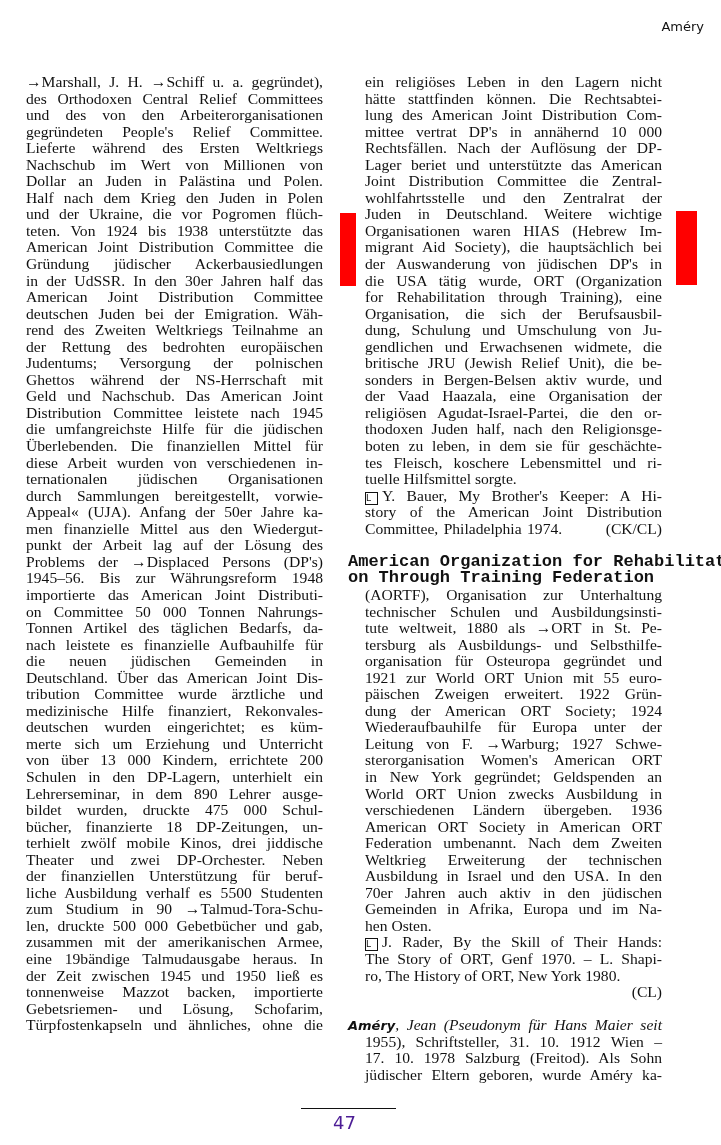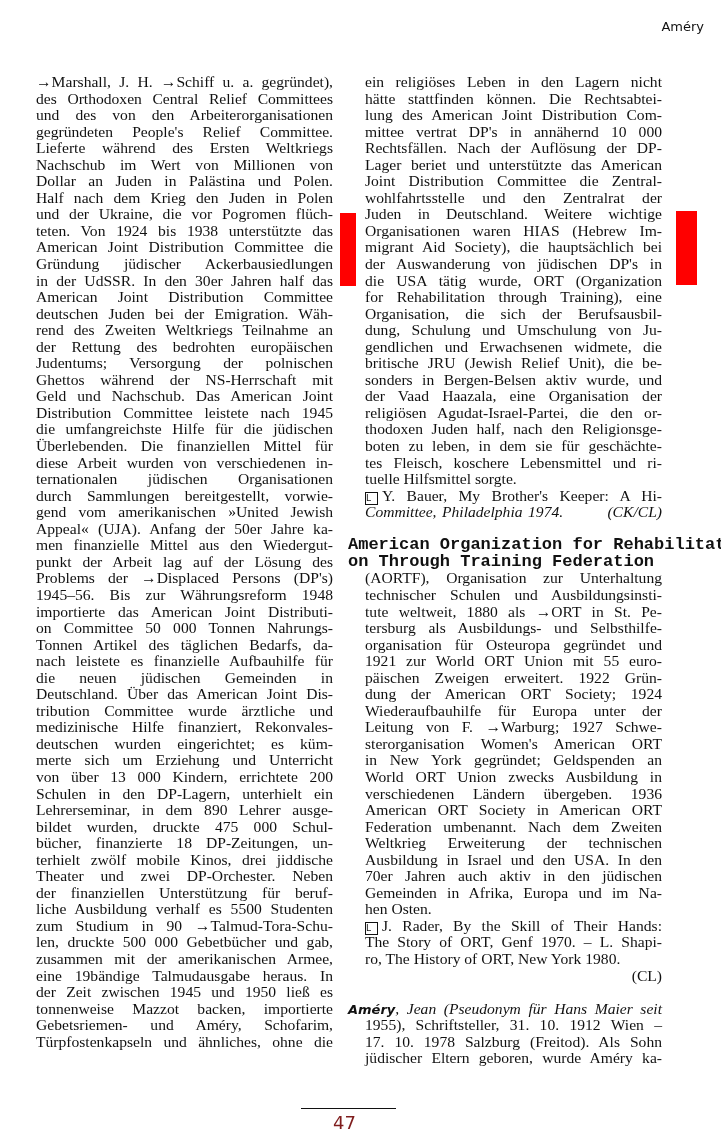--- a/index.html
+++ b/index.html
@@ -2,38 +2,38 @@
 <html><head>
 <meta charset="utf-8">
 <style>
   html, body { margin: 0; padding: 0; background: #ffffff; }
   body { width: 721px; height: 1145px; position: relative; overflow: hidden;
          font-family: "DejaVu Serif", "Liberation Serif", serif; color: #111; }
   .running-head { position: absolute; right: 17px; top: 19px;
          font-family: "DejaVu Sans", "Liberation Sans", sans-serif; font-size: 13px; color: #111; }
   .col { position: absolute; top: 74px; font-family: "Liberation Serif", serif;
          font-size: 15.6px; line-height: 16.55px; text-align: justify; }
-  .col-left { left: 36px; width: 297px; }
+  .col-left { left: 26px; width: 297px; }
   .col-right { left: 365px; width: 297px; }
   .line { display: block; white-space: nowrap; text-align-last: justify; text-align: justify; height: 16.55px; overflow: visible; }
   .line.last { text-align-last: left; }
   .line.right { text-align-last: right; text-align: center; }
   .headword-line { display: block; white-space: nowrap; font-family: Liberation Mono, monospace;
          font-weight: bold; font-size: 17px; height: 16.55px; line-height: 16.55px; margin-left: -17px; }
   .entry-first { display: block; white-space: nowrap; margin-left: -17px; height: 16.55px; text-align-last: justify; font-style: italic; }
   .entry-first .hw { font-family: "DejaVu Sans", "Liberation Sans", sans-serif; font-weight: bold; font-size: 13px; }
   .gap { display: block; height: 16.55px; }
   .lit { display: inline-block; width: 11px; height: 11px; border: 1px solid #111; font-family: "DejaVu Sans", sans-serif;
          font-size: 9px; line-height: 11px; text-align: center; vertical-align: 0px; margin-right: 4px; }
   .marker { position: absolute; background: #ff0000; }
   .marker-left { left: 340px; top: 213px; width: 16px; height: 73px; }
   .marker-right { left: 676px; top: 211px; width: 21px; height: 74px; }
   .footer-rule { position: absolute; left: 301px; top: 1108px; width: 95px; height: 1px; background: #111; }
   .page-number { position: absolute; left: 333px; top: 1112px; font-family: "DejaVu Sans", "Liberation Sans", sans-serif;
-         font-size: 18px; color: #7f1d1d; }
+         font-size: 18px; color: #4c1d95; }
 </style>
 </head>
 <body>
 
 <div class="running-head">Améry</div>
 
 <div class="marker marker-left" style="background: rgb(255, 0, 0);"></div>
 <div class="marker marker-right" style="background: rgb(255, 0, 0);"></div>
 
 <div class="col col-left" id="left-col">
@@ -56,21 +56,20 @@
     <span class="line">der Rettung des bedrohten europäischen</span>
     <span class="line">Judentums; Versorgung der polnischen</span>
     <span class="line">Ghettos während der NS-Herrschaft mit</span>
     <span class="line">Geld und Nachschub. Das American Joint</span>
     <span class="line">Distribution Committee leistete nach 1945</span>
     <span class="line">die umfangreichste Hilfe für die jüdischen</span>
     <span class="line">Überlebenden. Die finanziellen Mittel für</span>
     <span class="line">diese Arbeit wurden von verschiedenen in-</span>
     <span class="line">ternationalen jüdischen Organisationen</span>
     <span class="line">durch Sammlungen bereitgestellt, vorwie-</span>
-    <span class="line">gend vom amerikanischen »United Jewish</span>
     <span class="line">Appeal« (UJA). Anfang der 50er Jahre ka-</span>
     <span class="line">men finanzielle Mittel aus den Wiedergut-</span>
     <span class="line">punkt der Arbeit lag auf der Lösung des</span>
     <span class="line">Problems der →Displaced Persons (DP's)</span>
     <span class="line">1945–56. Bis zur Währungsreform 1948</span>
     <span class="line">importierte das American Joint Distributi-</span>
     <span class="line">on Committee 50 000 Tonnen Nahrungs-</span>
     <span class="line">Tonnen Artikel des täglichen Bedarfs, da-</span>
     <span class="line">nach leistete es finanzielle Aufbauhilfe für</span>
     <span class="line">die neuen jüdischen Gemeinden in</span>
@@ -87,21 +86,21 @@
     <span class="line">terhielt zwölf mobile Kinos, drei jiddische</span>
     <span class="line">Theater und zwei DP-Orchester. Neben</span>
     <span class="line">der finanziellen Unterstützung für beruf-</span>
     <span class="line">liche Ausbildung verhalf es 5500 Studenten</span>
     <span class="line">zum Studium in 90 →Talmud-Tora-Schu-</span>
     <span class="line">len, druckte 500 000 Gebetbücher und gab,</span>
     <span class="line">zusammen mit der amerikanischen Armee,</span>
     <span class="line">eine 19bändige Talmudausgabe heraus. In</span>
     <span class="line">der Zeit zwischen 1945 und 1950 ließ es</span>
     <span class="line">tonnenweise Mazzot backen, importierte</span>
-    <span class="line">Gebetsriemen- und Améry, Schofarim,</span>
+    <span class="line">Gebetsriemen- und Lösung, Schofarim,</span>
     <span class="line">Türpfostenkapseln und ähnliches, ohne die</span>
   </div>
 
 <div class="col col-right">
   <div id="right-cont">
       <span class="line">ein religiöses Leben in den Lagern nicht</span>
       <span class="line">hätte stattfinden können. Die Rechtsabtei-</span>
       <span class="line">lung des American Joint Distribution Com-</span>
       <span class="line">mittee vertrat DP's in annähernd 10 000</span>
       <span class="line">Rechtsfällen. Nach der Auflösung der DP-</span>
@@ -121,21 +120,22 @@
       <span class="line">sonders in Bergen-Belsen aktiv wurde, und</span>
       <span class="line">der Vaad Haazala, eine Organisation der</span>
       <span class="line">religiösen Agudat-Israel-Partei, die den or-</span>
       <span class="line">thodoxen Juden half, nach den Religionsge-</span>
       <span class="line">boten zu leben, in dem sie für geschächte-</span>
       <span class="line">tes Fleisch, koschere Lebensmittel und ri-</span>
       <span class="line last">tuelle Hilfsmittel sorgte.</span>
     </div>
   <div>
     <span class="line"><span class="lit">L</span><span>Y. Bauer, My Brother's Keeper: A Hi-</span></span>
-    <span class="line" style="white-space:pre;font-style:italic;">Committee, Philadelphia 1974.        (CK/CL)</span>
+    <span class="line">story of the American Joint Distribution</span>
+    <span class="line" style="white-space:pre;">Committee, Philadelphia 1974.        (CK/CL)</span>
   </div>
   <span class="gap"></span>
   <div>
     <span class="headword-line">American Organization for Rehabilitati-</span>
     <span class="headword-line">on Through Training Federation</span>
     <div id="aortf-body">
         <span class="line">(AORTF), Organisation zur Unterhaltung</span>
         <span class="line">technischer Schulen und Ausbildungsinsti-</span>
         <span class="line">tute weltweit, 1880 als →ORT in St. Pe-</span>
         <span class="line">tersburg als Ausbildungs- und Selbsthilfe-</span>

